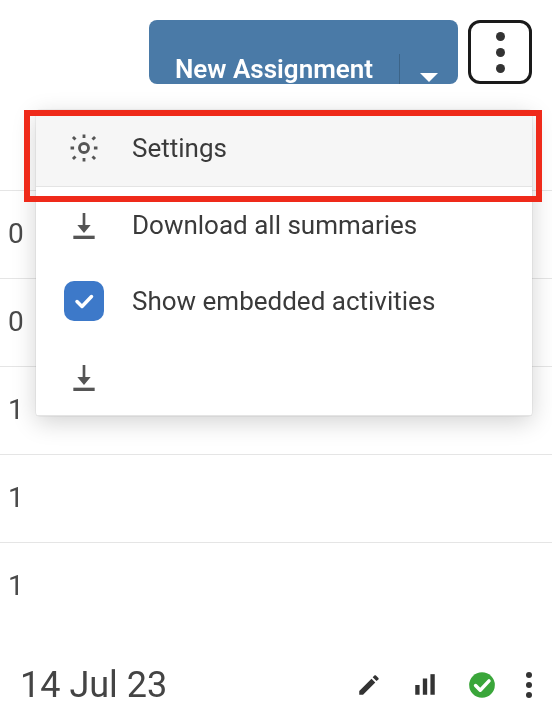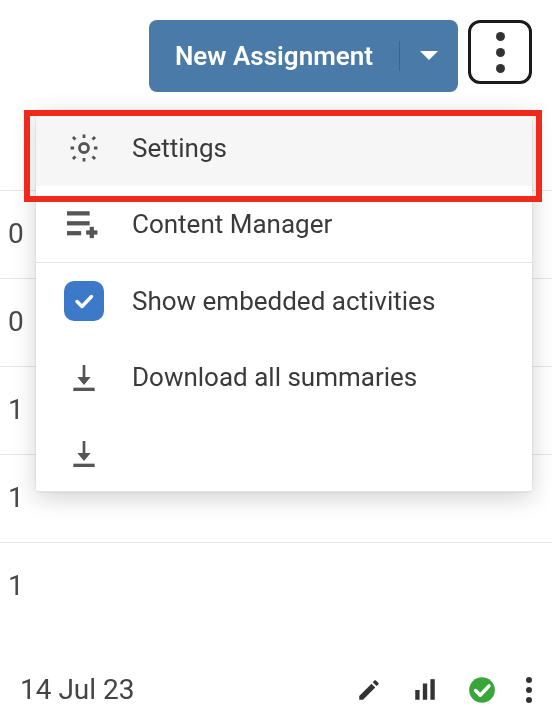--- a/index.html
+++ b/index.html
@@ -41,27 +41,27 @@
     position: absolute;
     top: 20px;
     right: 20px;
     display: flex;
     align-items: stretch;
     gap: 10px;
     z-index: 3;
   }
   .btn-primary {
     display: flex;
-    align-items: center;
+    align-items: flex-end;
     background: #4a7aa7;
     color: #fff;
     border-radius: 8px;
     font-size: 26px;
     font-weight: 600;
-    height: 72px;
+    height: 64px;
     overflow: hidden;
   }
   .btn-primary .main {
     padding: 0 26px;
     display: flex;
     align-items: center;
     border-right: 1px solid rgba(0,0,0,0.18);
     cursor: pointer;
   }
   .btn-primary .caret {
@@ -153,21 +153,21 @@
 
   
   .bottom-frag {
     position: absolute;
     left: 20px;
     right: 20px;
     bottom: 6px;
     display: flex;
     align-items: center;
     justify-content: space-between;
-    font-size: 28px;
+    font-size: 36px;
     color: #444;
     z-index: 0;
   }
   .bottom-icons {
     display: flex;
     align-items: center;
     gap: 30px;
   }
   .bottom-icons svg { display: block; }
   .kebab-small {
@@ -217,54 +217,42 @@
   <div class="menu-item menu-hover">
     <span class="icon-slot">
       <svg width="34" height="34" viewBox="0 0 24 24" fill="none" stroke="#555" stroke-width="2">
         <circle cx="12" cy="12" r="3.2"></circle>
         <path d="M12 2.5v2.5M12 19v2.5M4.2 4.2l1.8 1.8M18 18l1.8 1.8M2.5 12h2.5M19 12h2.5M4.2 19.8l1.8-1.8M18 6l1.8-1.8"></path>
       </svg>
     </span>
     <span>Settings</span>
   </div>
 
+
+  <div class="divider"></div>
+
   <div class="menu-item">
     <span class="icon-slot">
-      <svg width="34" height="30" viewBox="0 0 24 20" fill="#555">
-        <rect x="0" y="1" width="16" height="3"></rect>
-        <rect x="0" y="8" width="16" height="3"></rect>
-        <rect x="0" y="15" width="10" height="3"></rect>
-        <rect x="16" y="12" width="3" height="8"></rect>
-        <rect x="13.5" y="14.5" width="8" height="3"></rect>
+      <svg width="32" height="32" viewBox="0 0 24 24" fill="#555">
+        <path d="M11 3h2v9h4l-5 6-5-6h4z"></path>
+        <rect x="4" y="20" width="16" height="2.5"></rect>
       </svg>
     </span>
-    <span>Content Manager</span>
-  </div>
-
-  <div class="divider"></div>
+    <span>Download all summaries</span>
+  </div>
 
   <div class="menu-item">
     <span class="icon-slot">
       <span class="check-badge">
         <svg width="24" height="24" viewBox="0 0 24 24" fill="none" stroke="#fff" stroke-width="3.5" stroke-linecap="round" stroke-linejoin="round">
           <path d="M5 12.5 L10 17.5 L19.5 7.5"></path>
         </svg>
       </span>
     </span>
     <span>Show embedded activities</span>
-  </div>
-
-  <div class="menu-item">
-    <span class="icon-slot">
-      <svg width="32" height="32" viewBox="0 0 24 24" fill="#555">
-        <path d="M11 3h2v9h4l-5 6-5-6h4z"></path>
-        <rect x="4" y="20" width="16" height="2.5"></rect>
-      </svg>
-    </span>
-    <span>Download all summaries</span>
   </div>
 
   <div class="menu-item">
     <span class="icon-slot">
       <svg width="32" height="32" viewBox="0 0 24 24" fill="#555">
         <path d="M11 3h2v9h4l-5 6-5-6h4z"></path>
         <rect x="4" y="20" width="16" height="2.5"></rect>
       </svg>
     </span>
   </div>

